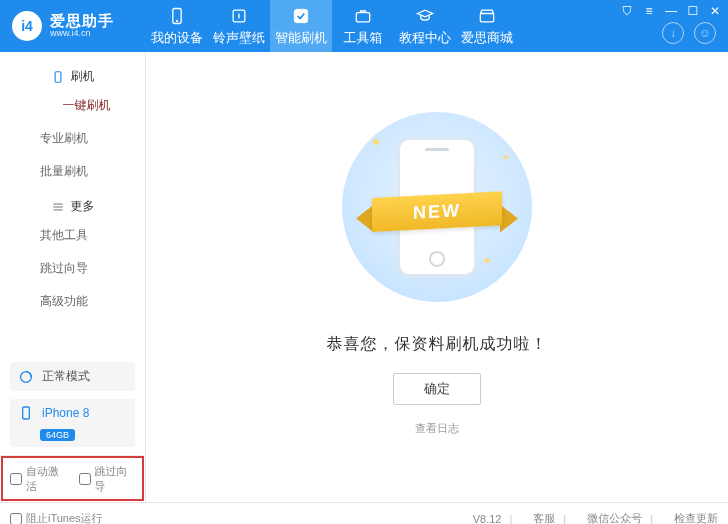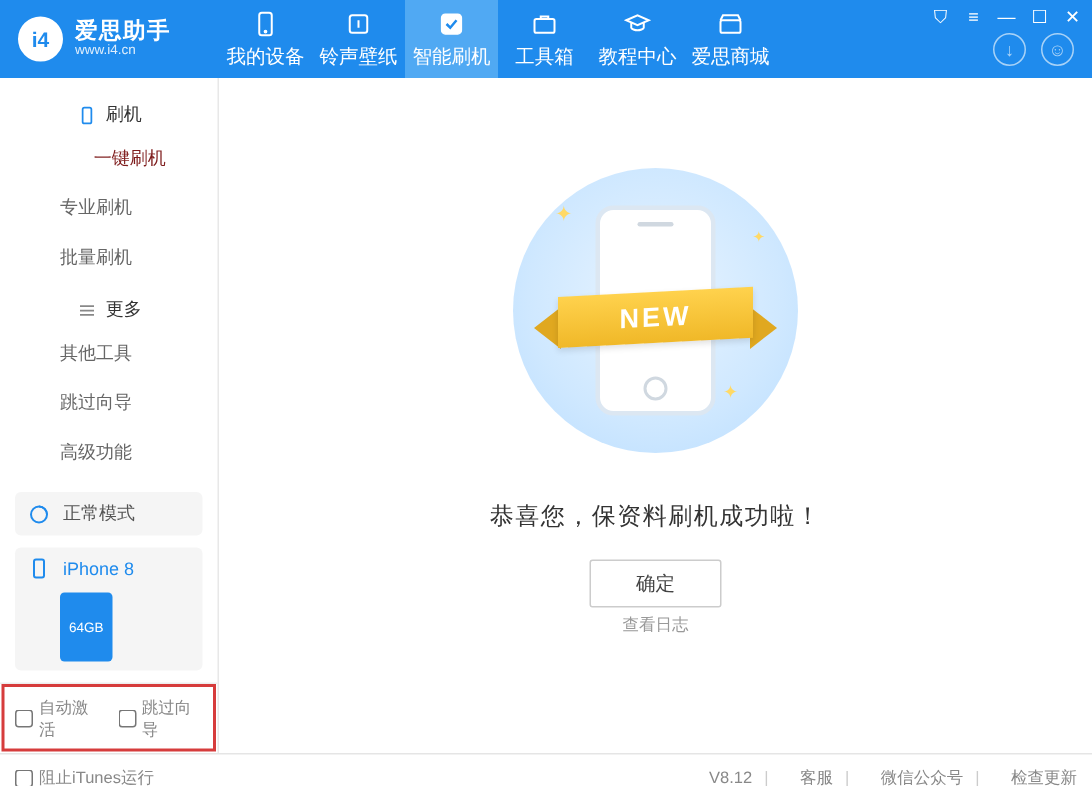--- a/index.html
+++ b/index.html
@@ -59,21 +59,21 @@
   .sb-item.active { color: #7f1d1d; text-align: center; }
   .sb-spacer { flex: 1; }
   .status-row, .device-row {
     margin: 0 10px 8px; padding: 6px 8px; border-radius: 4px; background: #f5f5f5;
     display: flex; align-items: center; gap: 8px; font-size: 12px; color: #555;
   }
   .status-dot { width: 16px; height: 16px; }
   .device-row { flex-wrap: wrap; }
   .device-name { color: #1f8bed; flex:1; }
   .badge {
-    background: #1f8bed; color: #fff; font-size: 9px; padding: 18px 6px; border-radius: 3px;
+    background: #1f8bed; color: #fff; font-size: 9px; padding: 1px 6px; border-radius: 3px;
     margin-left: 22px;
   }
   .checkbox-row {
     padding: 8px 10px; border-top: 1px solid #eee; display: flex; gap: 12px; font-size: 11px; color: #888;
   }
   .checkbox-row.redbox { outline: 2px solid #d63c3c; outline-offset: -3px; }
   .cb { display: flex; align-items: center; gap: 4px; cursor: pointer; }
   .cb input { width: 12px; height: 12px; }
 
   .main {
@@ -121,21 +121,21 @@
     border-top: 14px solid transparent; border-bottom: 14px solid transparent;
   }
   .ribbon-tail-l { left: 4px; border-right: 18px solid #e0a820; }
   .ribbon-tail-r { right: 4px; border-left: 18px solid #e0a820; }
 
   .headline { margin-top: 22px; font-size: 16px; color: #333; letter-spacing: 1px; }
   .ok-btn {
     margin-top: 18px; padding: 6px 30px; border: 1px solid #ccc; background: #fff;
     font-size: 13px; color: #444; cursor: pointer; border-radius: 2px;
   }
-  .view-log { margin-top: 4px; font-size: 11px; color: #999; cursor: pointer; }
+  .view-log { margin-top: 16px; font-size: 11px; color: #999; cursor: pointer; }
 
   .statusbar {
     height: 32px; border-top: 1px solid #e5e5e5; display: flex; align-items: center;
     font-size: 11px; color: #888; padding: 0 10px; gap: 6px;
   }
   .statusbar .left { display: flex; align-items: center; gap: 5px; }
   .statusbar .right { margin-left: auto; display: flex; align-items: center; gap: 8px; color: #888; }
   .sep { color: #ccc; }
   .link { cursor: pointer; margin-left: 13px; }
 </style>

